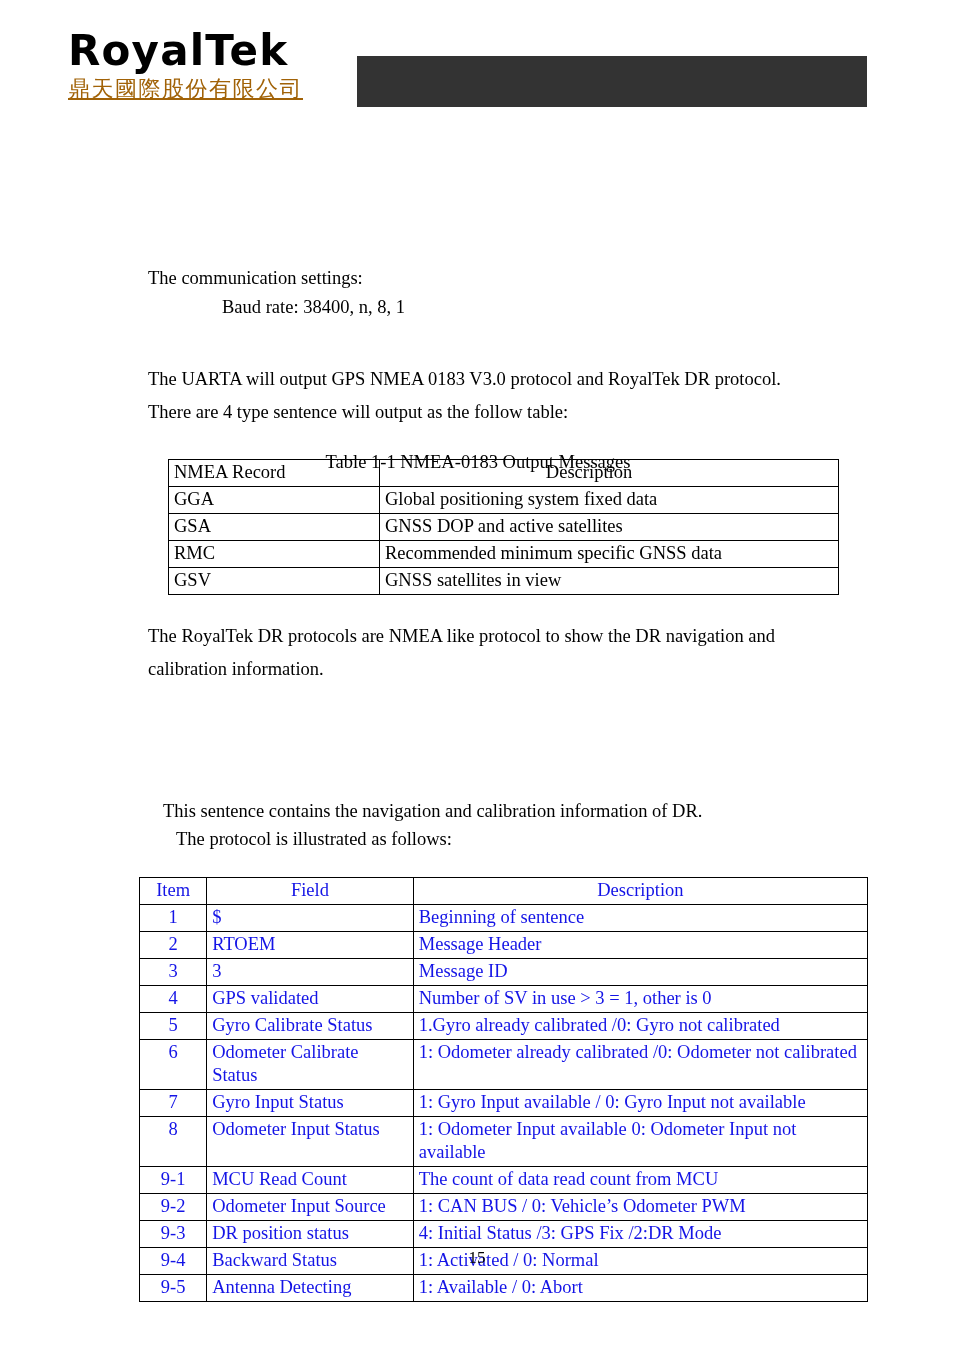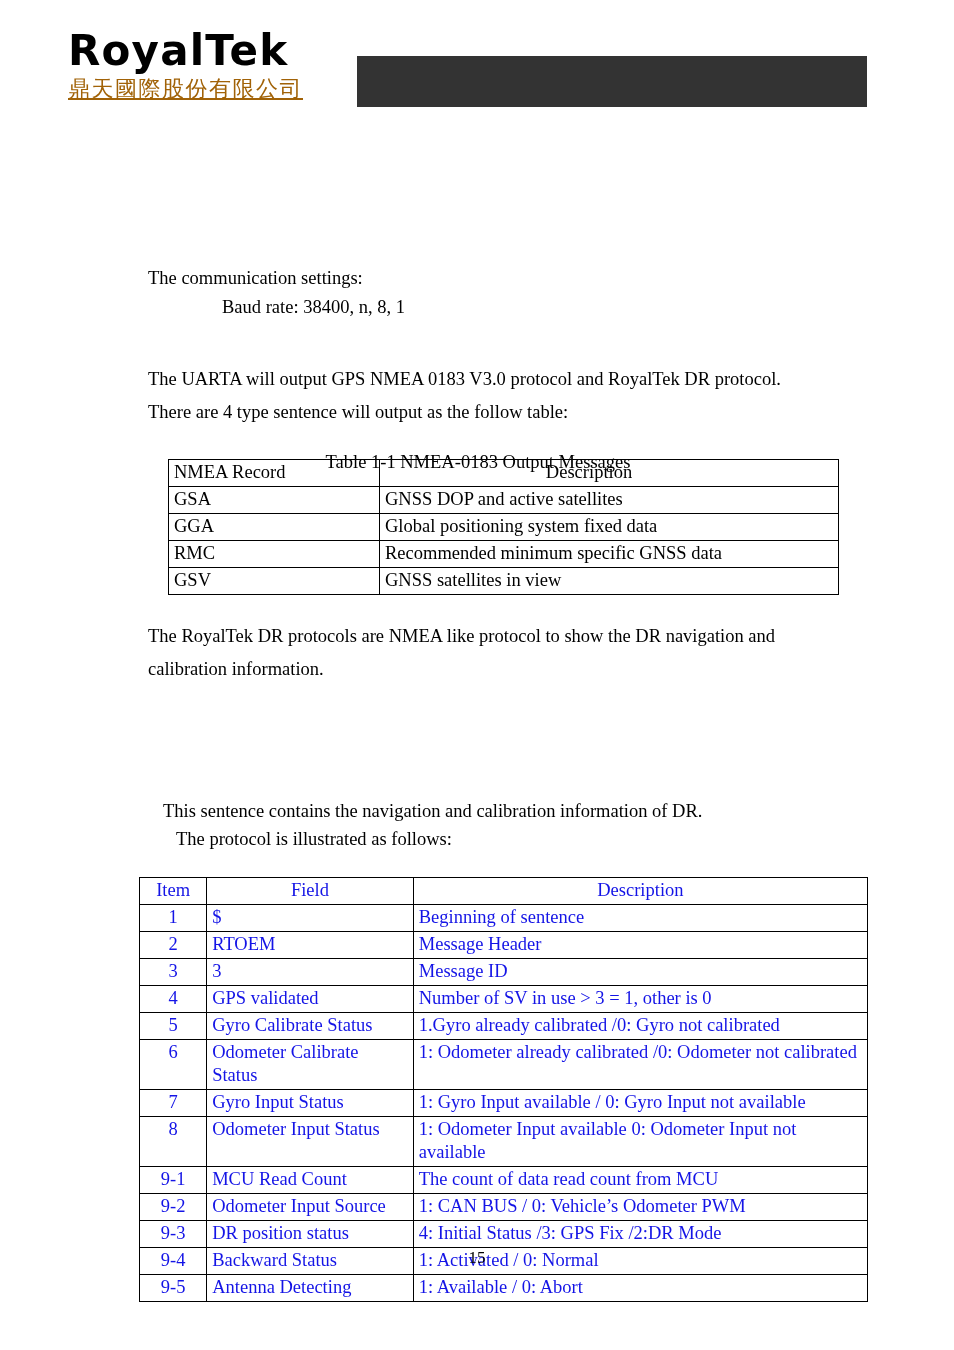--- a/index.html
+++ b/index.html
@@ -157,26 +157,26 @@
 
 <table id="nmea-table">
   <thead>
     <tr>
       <td class="c-record">NMEA Record</td>
       <td class="c-desc hdr-desc">Description</td>
     </tr>
   </thead>
   <tbody>
     <tr>
+      <td class="c-record">GGA</td>
+      <td class="c-desc">Global positioning system fixed data</td>
+    </tr>
+    <tr>
       <td class="c-record">GSA</td>
       <td class="c-desc">GNSS DOP and active satellites</td>
-    </tr>
-    <tr>
-      <td class="c-record">GGA</td>
-      <td class="c-desc">Global positioning system fixed data</td>
     </tr>
     <tr>
       <td class="c-record">RMC</td>
       <td class="c-desc">Recommended minimum specific GNSS data</td>
     </tr>
     <tr>
       <td class="c-record">GSV</td>
       <td class="c-desc">GNSS satellites in view</td>
     </tr>
   </tbody>

